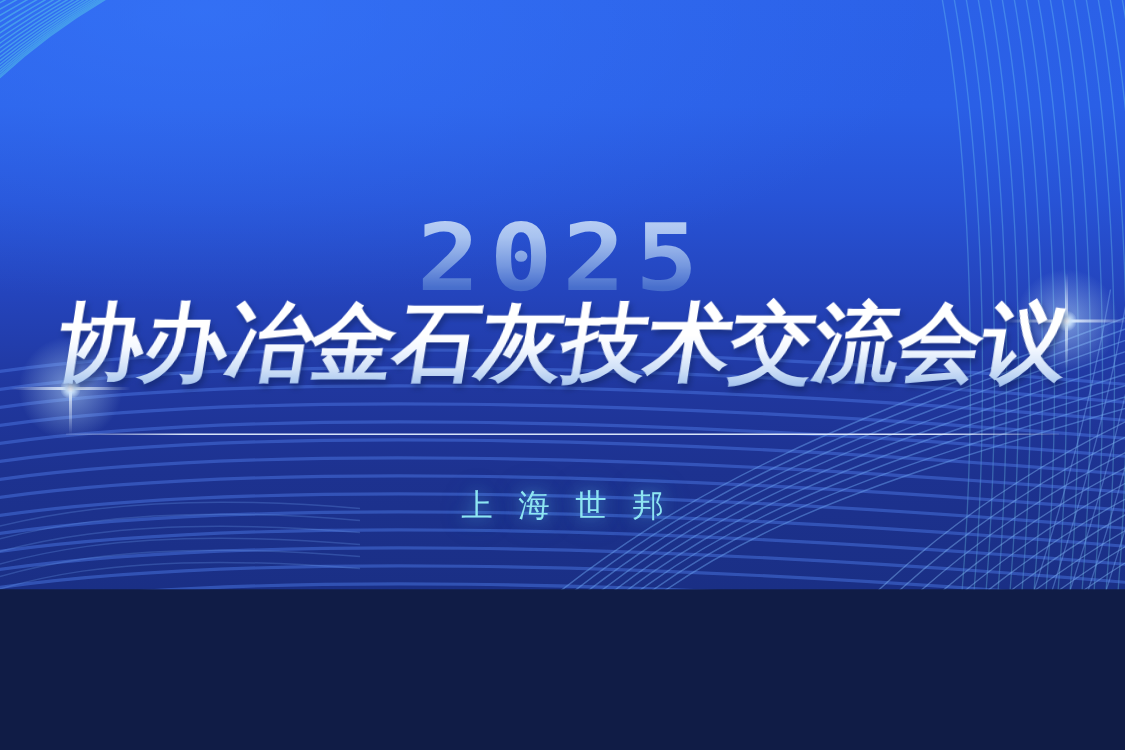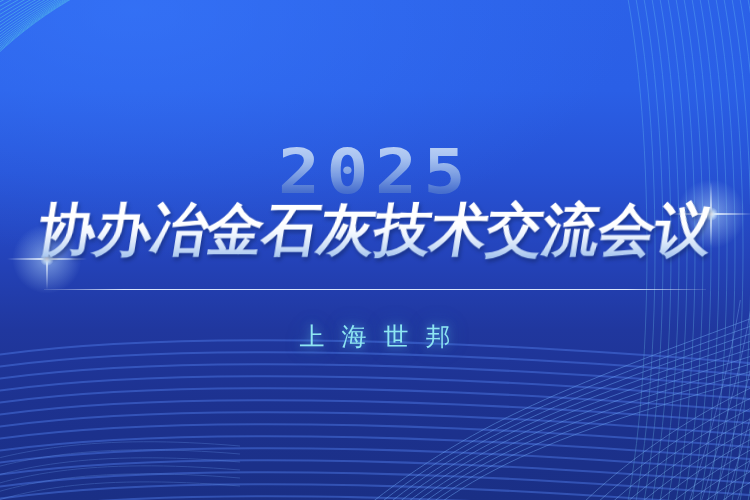--- a/index.html
+++ b/index.html
@@ -1,20 +1,20 @@
 <!DOCTYPE html>
 <html><head>
 <meta charset="utf-8">
 <style>
   html,body{margin:0;padding:0;background:#101c46;}
   *{box-sizing:border-box;}
 
   #banner{
     position:relative;
-    width:750px;height:500px;
+    width:750px;height:393px;
     overflow:hidden;
     font-family:"Liberation Sans","DejaVu Sans",sans-serif;
     background:
       radial-gradient(120% 90% at 18% 2%, rgba(58,124,255,0.55) 0%, rgba(58,124,255,0.0) 55%),
       linear-gradient(to bottom,
         #2B61E8 0%,
         #2A5FE6 18%,
         #2753D6 34%,
         #2444BC 50%,
         #20379E 66%,
@@ -89,21 +89,21 @@
   
   #divider{
     position:absolute;left:44px;top:289px;width:662px;height:1px;
     background:linear-gradient(to right,rgba(255,255,255,.10) 0%,rgba(226,238,255,.95) 12%,rgba(226,238,255,.95) 88%,rgba(255,255,255,.10) 100%);
   }
 
   
   #subtitle{
     position:absolute;left:0;right:0;top:320px;
     text-align:center;
-    font-size:25px;line-height:34px;
+    font-size:21px;line-height:34px;
     letter-spacing:17px;
     text-indent:17px;
     font-family:"DejaVu Sans","Liberation Sans",sans-serif;
     color:#8ee6f2;
     text-shadow:0 0 10px rgba(110,220,245,.55),0 0 22px rgba(70,180,230,.35);
   }
 </style>
 </head>
 <body>
 

